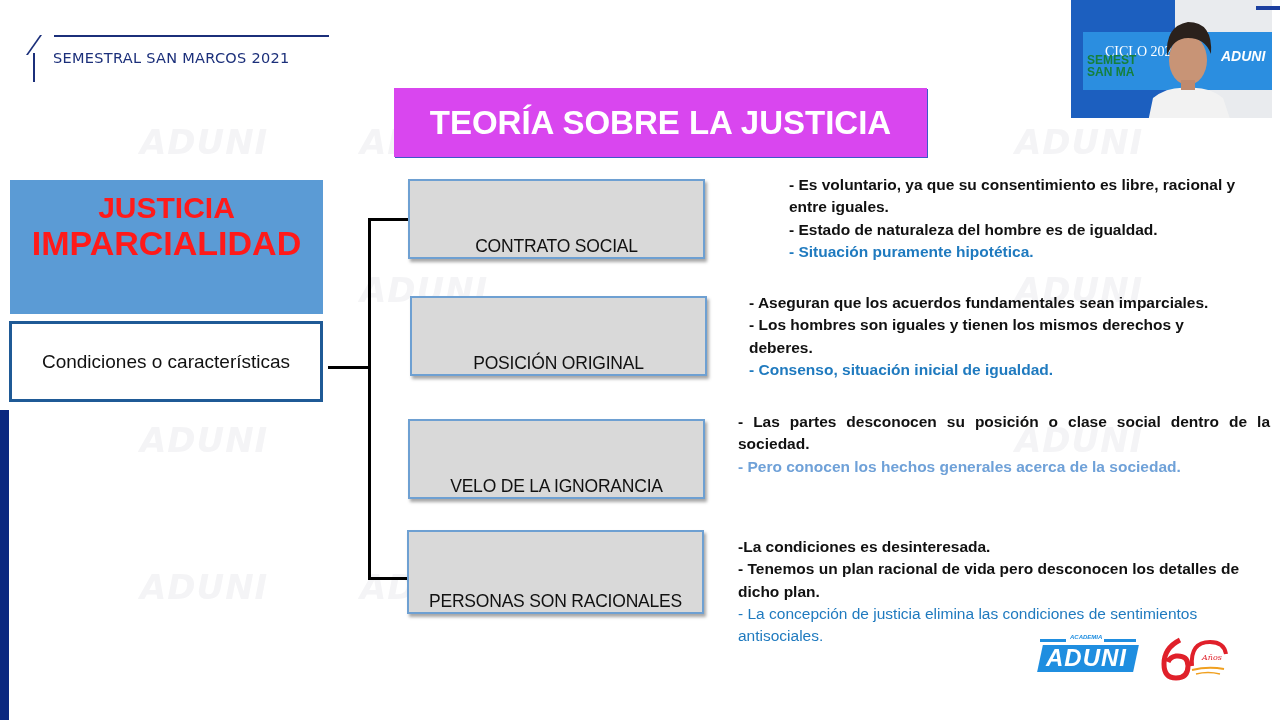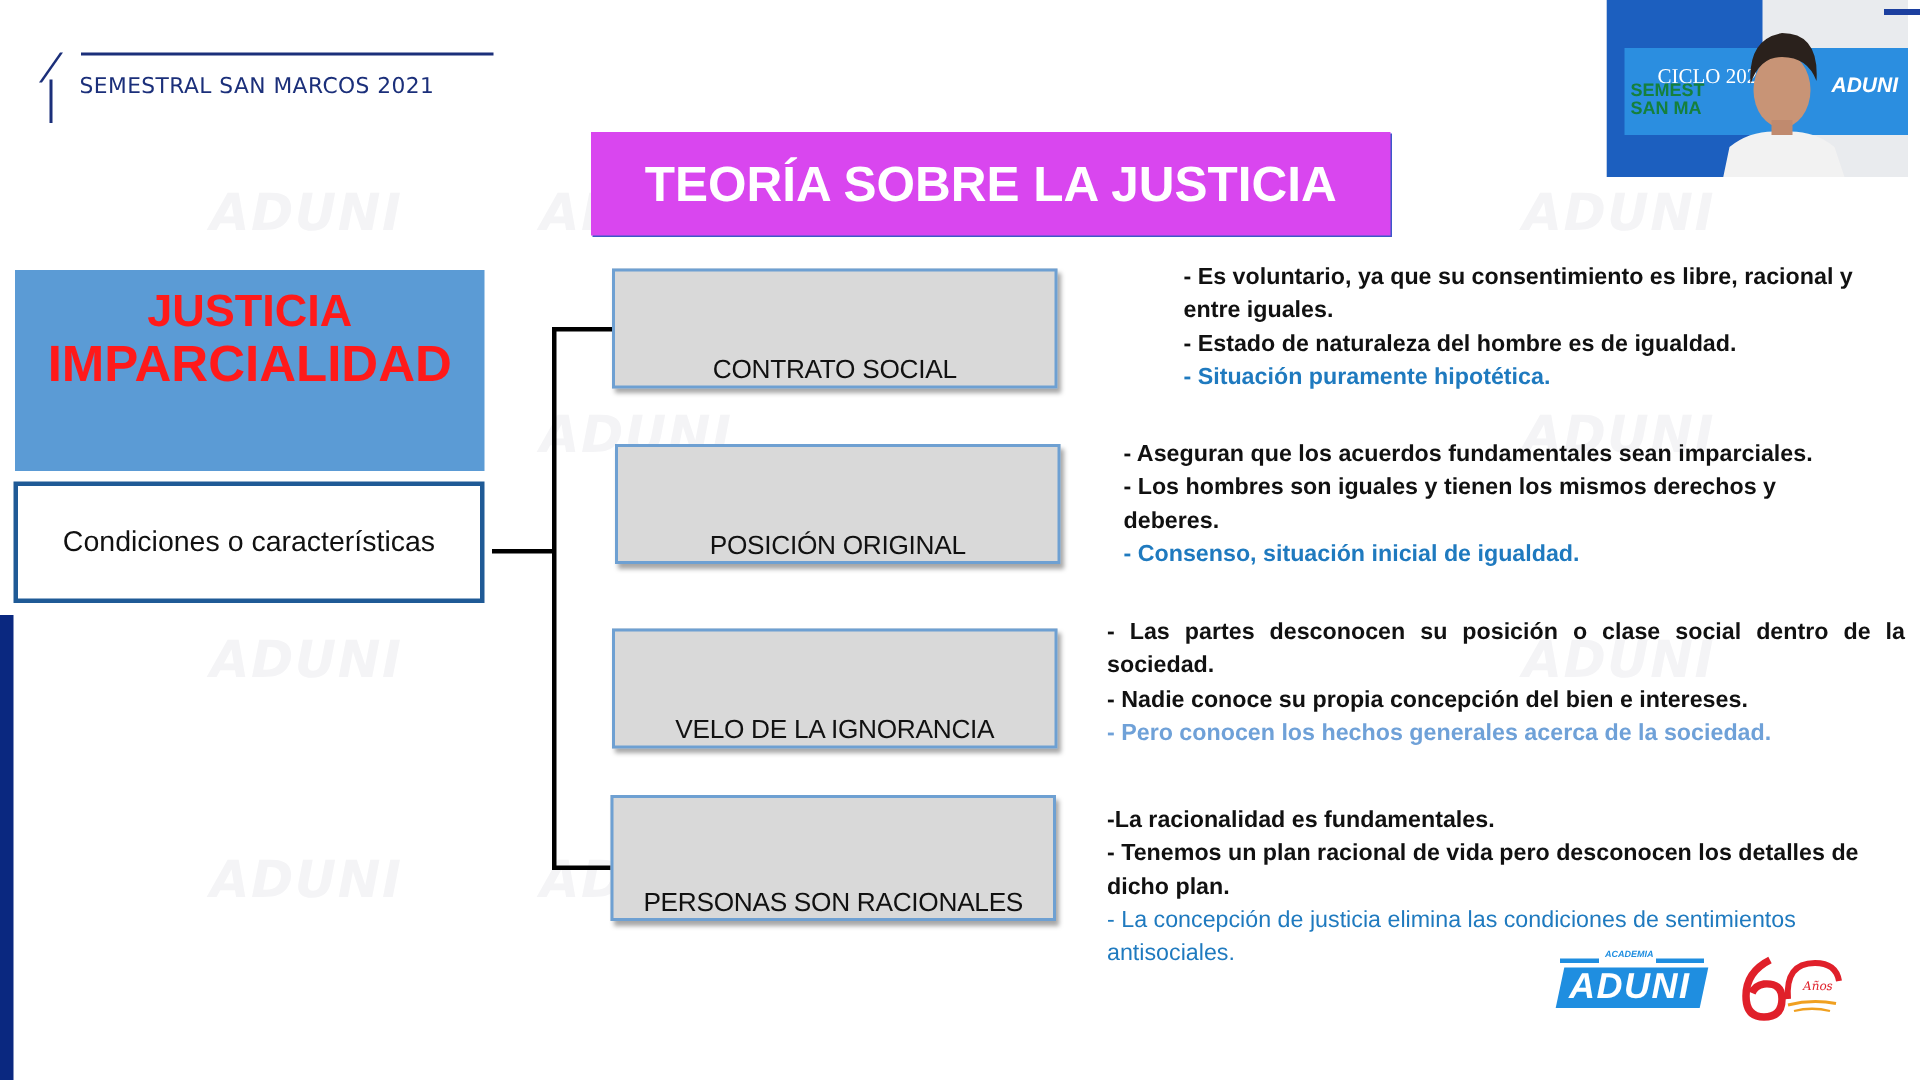--- a/index.html
+++ b/index.html
@@ -95,26 +95,25 @@
 </div>
 
 <div class="desc" style="left:749px;top:292px;width:480px;">
   <div style="padding-left:0px;">- Aseguran que los acuerdos fundamentales sean imparciales.</div>
   <div>- Los hombres son iguales y tienen los mismos derechos y deberes.</div>
   <div class="blue">- Consenso, situación inicial de igualdad.</div>
 </div>
 
 <div class="desc justify" style="left:738px;top:411px;width:532px;">
   <div>- Las partes desconocen su posición o clase social dentro de la sociedad.</div>
-  <div>- Nadie conoce su propia concepción del bien e intereses.</div>
   <div class="lblue">- Pero conocen los hechos generales acerca de la sociedad.</div>
 </div>
 
 <div class="desc" style="left:738px;top:536px;width:525px;">
-  <div>-La racionalidad es fundamentales.</div>
+  <div>-La condiciones es desinteresada.</div>
   <div>- Tenemos un plan racional de vida pero desconocen los detalles de dicho plan.</div>
   <div class="blue nb">- La concepción de justicia elimina las condiciones de sentimientos antisociales.</div>
 </div>
 
 <div class="left-accent"></div>
 
 <div class="webcam">
   <div class="wc-blue"></div>
   <div class="wc-panel"></div>
   <div class="wc-t1">CICLO 2021</div>

